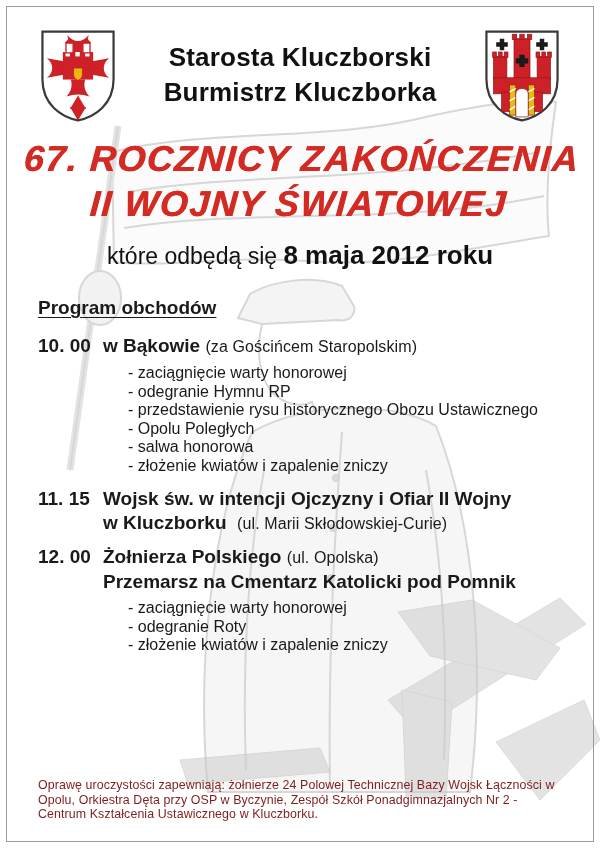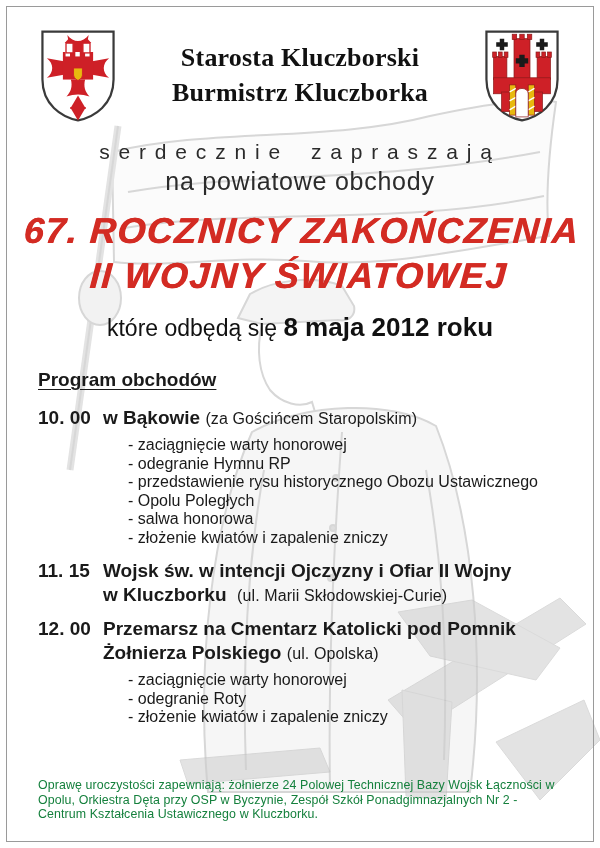--- a/index.html
+++ b/index.html
@@ -32,21 +32,20 @@
   }
   .crest{width:80px;height:96px;flex:0 0 auto;}
   .org-title{
     text-align:center;
     font-weight:bold;
     font-size:26px;
     line-height:35px;
     margin-top:12px;
     color:#111;
     letter-spacing:.2px;
-    font-family:Liberation Serif, serif;
   }
 
   
   .invite{ text-align:center; margin-top:16px; color:#2b2b2b;}
   .invite-line1{
     font-size:21px;
     letter-spacing:.42em;
     word-spacing:.35em;
   }
   .invite-line2{
@@ -120,21 +119,21 @@
     white-space:nowrap;
   }
 
   
   .footer{
     position:absolute;
     left:38px;top:778px;
     width:530px;
     font-size:12.4px;
     line-height:14.5px;
-    color:#15803d;
+    color:#7f1d1d;
     letter-spacing:.1px;
     z-index:1;
   }
 </style>
 </head>
 <body>
 
 <div class="poster">
   <div class="frame"></div>
 
@@ -227,24 +226,20 @@
             <line x1="31" y1="82" x2="38" y2="78"></line>
             <line x1="31" y1="92" x2="38" y2="88"></line>
           <line x1="52" y1="72" x2="59" y2="68"></line>
             <line x1="52" y1="82" x2="59" y2="78"></line>
             <line x1="52" y1="92" x2="59" y2="88"></line>
         </g>
         <path d="M38,100 L38,74 C38,66 52,66 52,74 L52,100 Z" fill="#ffffff" stroke="#8d1a1a" stroke-width="0.8"></path>
       </svg>
     </div>
 
-    <div class="invite">
-      <div class="invite-line1">serdecznie zapraszają</div>
-      <div class="invite-line2">na powiatowe obchody</div>
-    </div>
 
     <div class="headline">
       <div>67. ROCZNICY ZAKOŃCZENIA</div>
       <div>II WOJNY ŚWIATOWEJ</div>
     </div>
 
     <div class="dateline">
       <span>które odbędą się</span>
       <b>8 maja 2012 roku</b>
     </div>
@@ -271,22 +266,22 @@
         <div class="time">11. 15</div>
         <div class="item-body">
           <div class="bold-line">Wojsk św. w intencji Ojczyzny i Ofiar II Wojny</div>
           <div class="bold-line"><span>w Kluczborku</span>&nbsp; <span class="note">(ul. Marii Skłodowskiej-Curie)</span></div>
         </div>
       </div>
 
       <div class="item item-12">
         <div class="time">12. 00</div>
         <div class="item-body">
+          <div class="bold-line"><span>Żołnierza Polskiego</span> <span class="note">(ul. Opolska)</span></div>
           <div class="bold-line">Przemarsz na Cmentarz Katolicki pod Pomnik</div>
-          <div class="bold-line"><span>Żołnierza Polskiego</span> <span class="note">(ul. Opolska)</span></div>
           <ul class="subs">
             <li>- zaciągnięcie warty honorowej</li>
             <li>- odegranie Roty</li>
             <li>- złożenie kwiatów i zapalenie zniczy</li>
           </ul>
         </div>
       </div>
     </div>
   </div>
 

